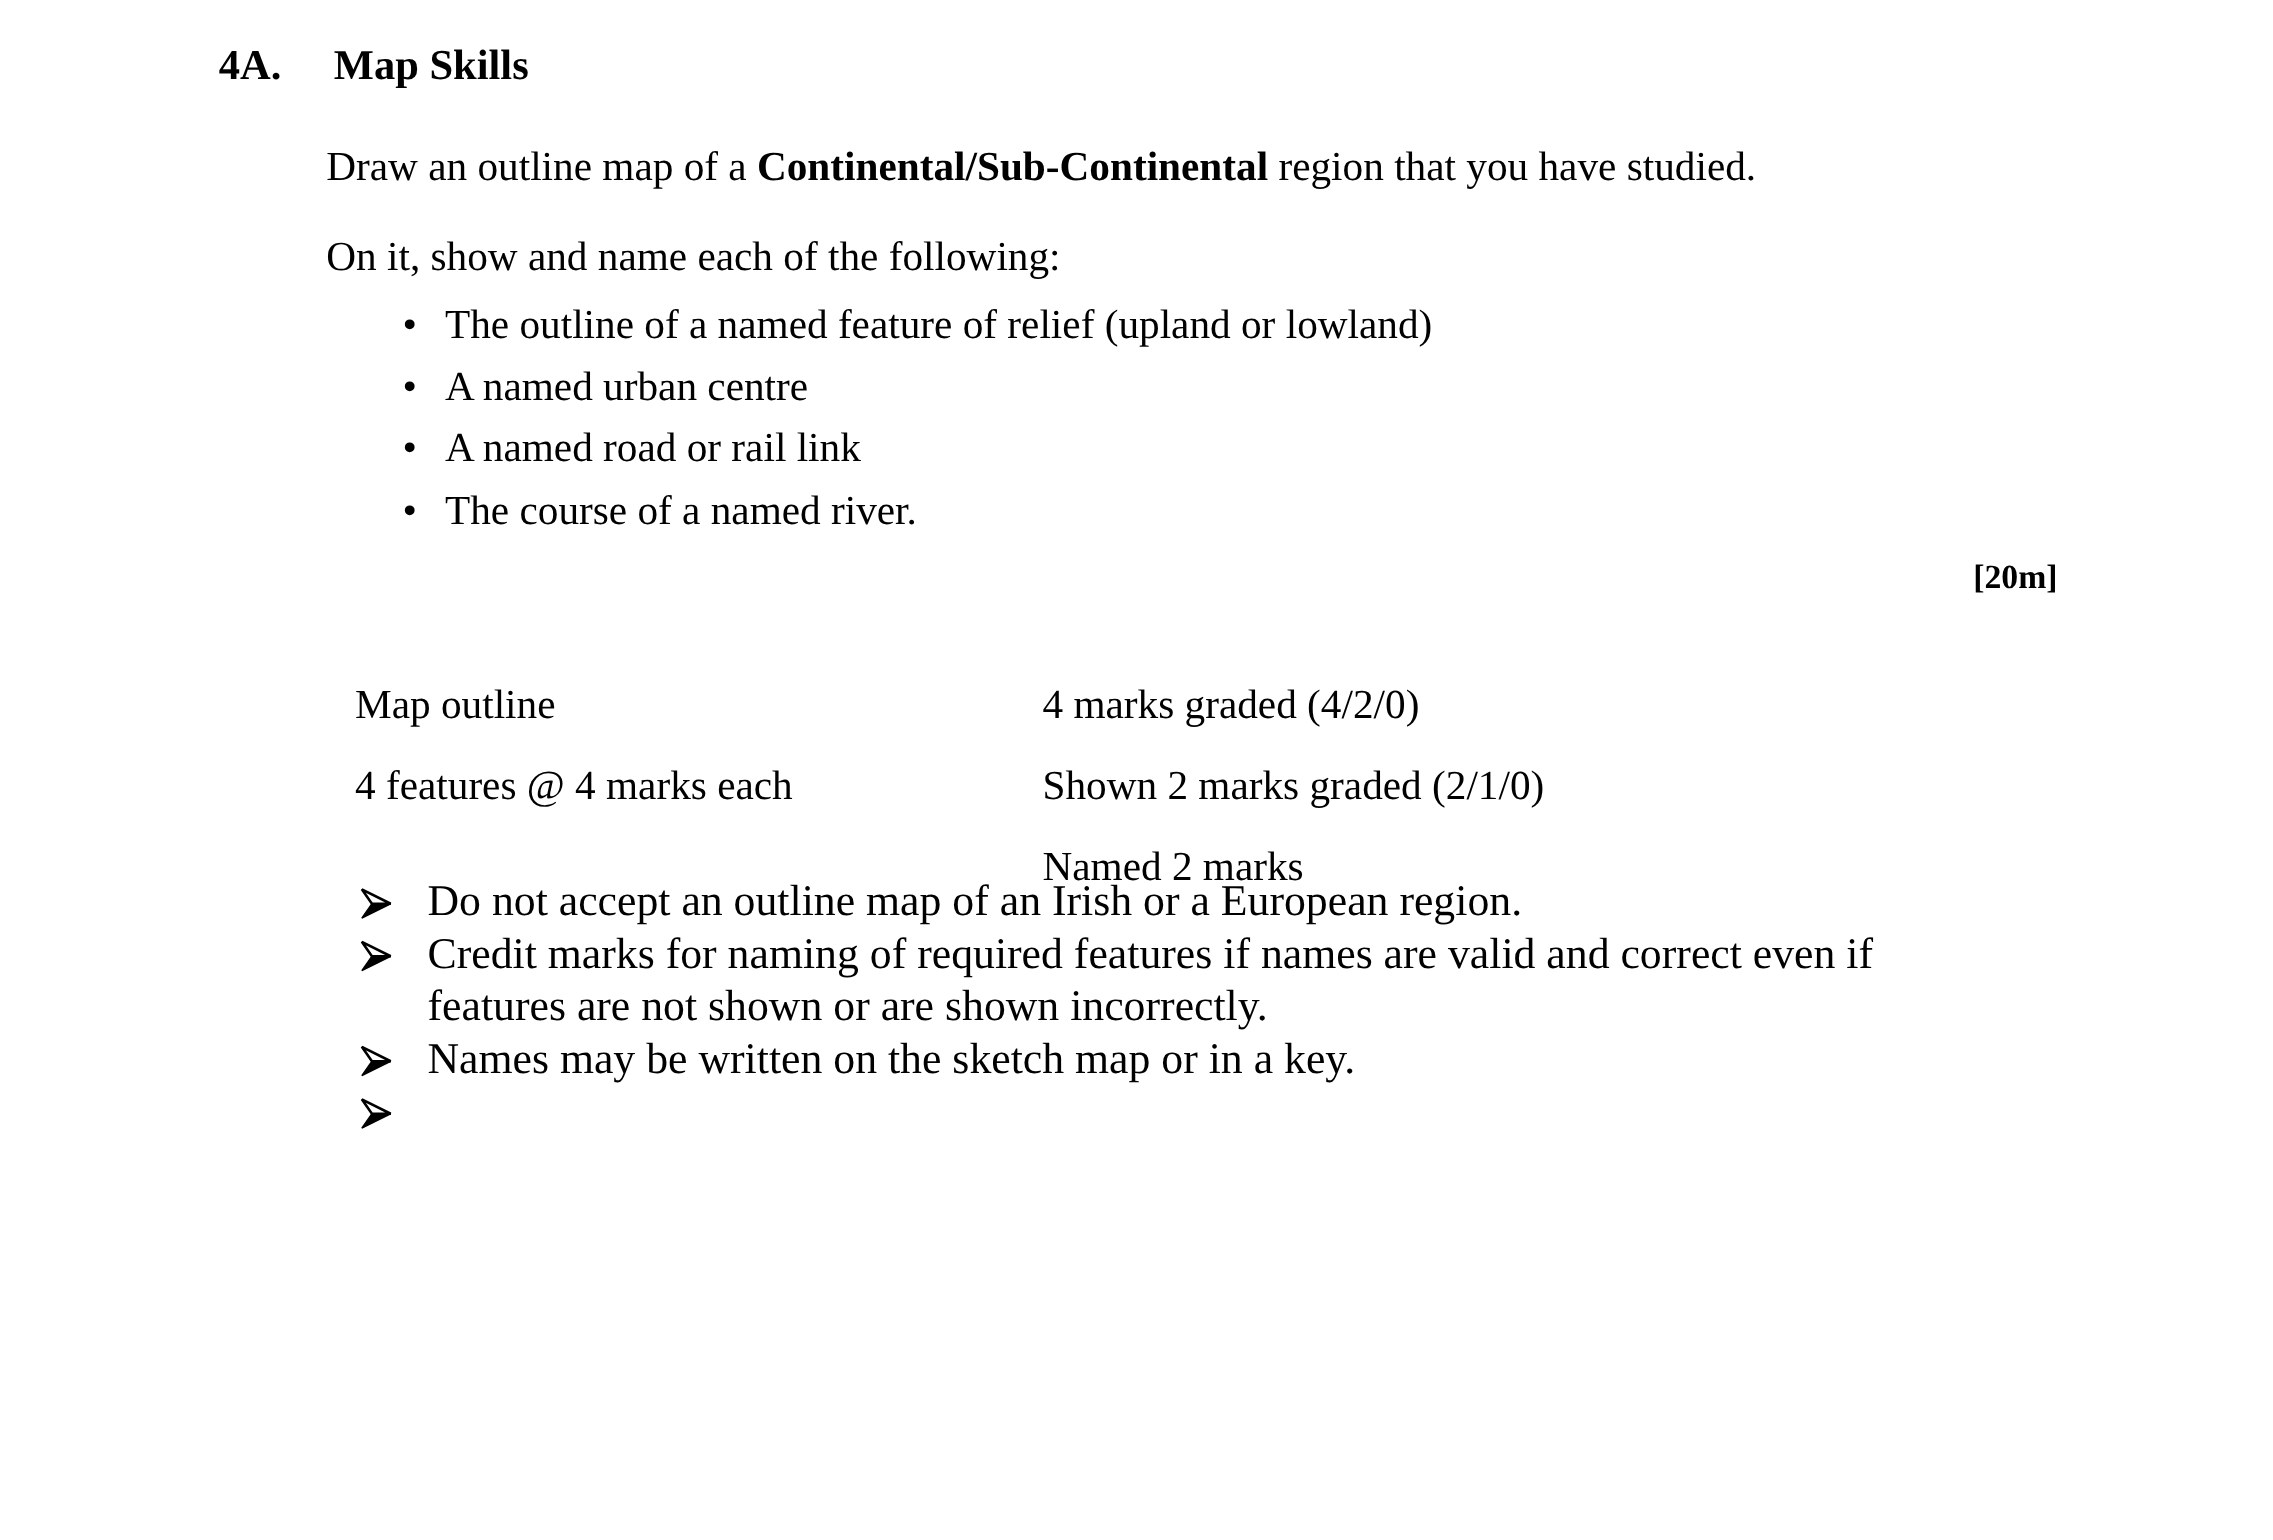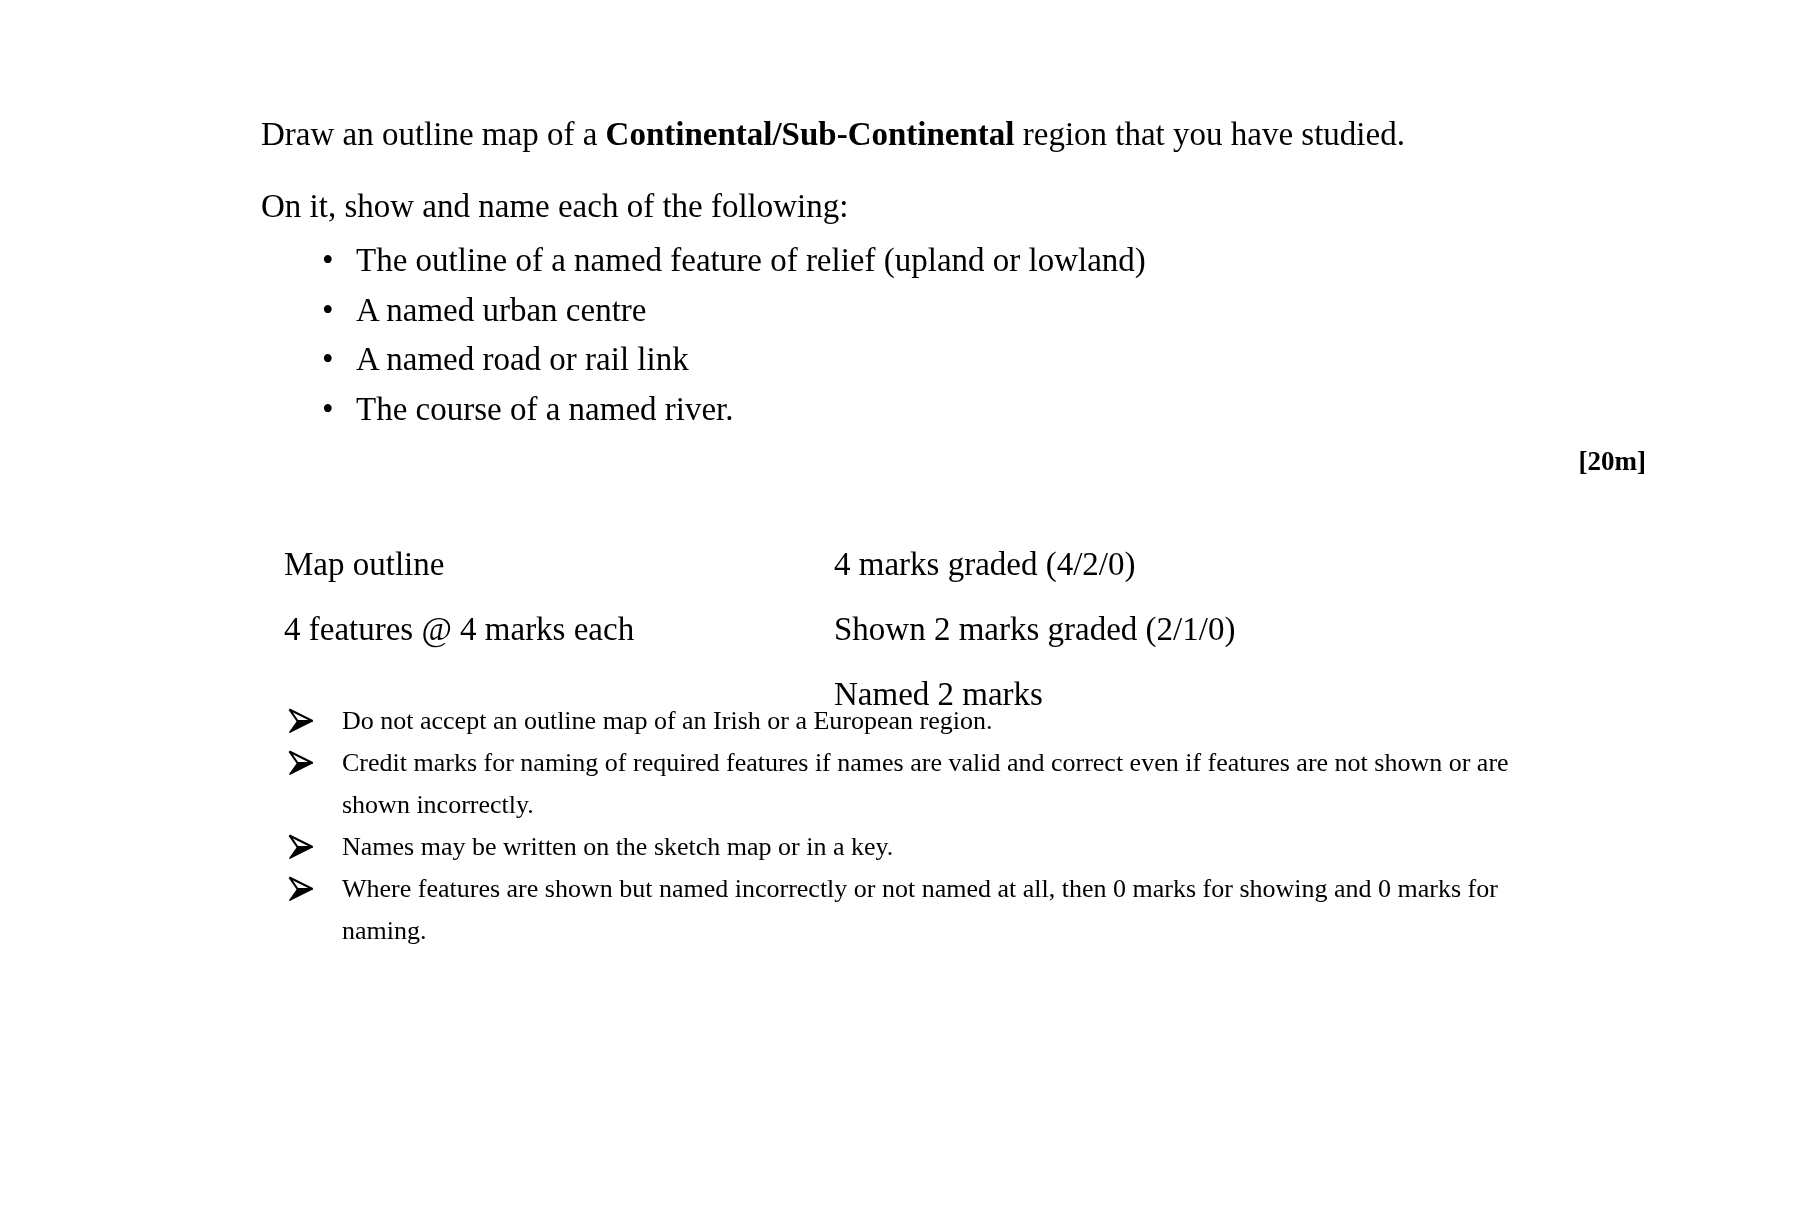--- a/index.html
+++ b/index.html
@@ -84,35 +84,38 @@
     white-space: nowrap;
   }
   ul.notes {
     position: absolute;
     left: 342px;
     top: 700px;
     width: 1240px;
     margin: 0;
     padding: 0;
     list-style: none;
-    font-size: 26px;
+    font-size: 35px;
     line-height: 42px;
   }
   ul.notes li { position: relative; }
   ul.notes .arrow {
     position: absolute;
     left: -56px;
     top: 6px;
   }
 </style>
 </head>
 <body>
 
 <div class="page">
 
+  <div class="heading">
+    <span>4A.</span><span class="title-text">Map Skills</span>
+  </div>
 
   <p class="para para-1"><span>Draw an outline map of a </span><span class="bold">Continental/Sub-Continental</span><span> region that you have studied.</span></p>
 
   <p class="para para-2">On it, show and name each of the following:</p>
 
   <ul class="bullets">
     <li><span class="dot">•</span><span>The outline of a named feature of relief (upland or lowland)</span></li>
     <li><span class="dot">•</span><span>A named urban centre</span></li>
     <li><span class="dot">•</span><span>A named road or rail link</span></li>
     <li><span class="dot">•</span><span>The course of a named river.</span></li>
@@ -155,17 +158,16 @@
             <polygon points="3,3 23,13 10,13" fill="#ffffff" stroke="#000000" stroke-width="1.8" stroke-linejoin="miter"></polygon>
             <polygon points="10,13 23,13 3,23" fill="#000000" stroke="#000000" stroke-width="1"></polygon>
           </svg></span>
       <span>Names may be written on the sketch map or in a key.</span>
     </li>
     <li>
       <span class="arrow"><svg width="30" height="30" viewBox="0 0 26 26" aria-hidden="true">
             <polygon points="3,3 23,13 10,13" fill="#ffffff" stroke="#000000" stroke-width="1.8" stroke-linejoin="miter"></polygon>
             <polygon points="10,13 23,13 3,23" fill="#000000" stroke="#000000" stroke-width="1"></polygon>
           </svg></span>
-      <span>Where features are shown but named incorrectly or not named at all, then 0 marks for showing and 0 marks for naming.</span>
     </li>
   </ul>
 
 </div>
 
 </body></html>

